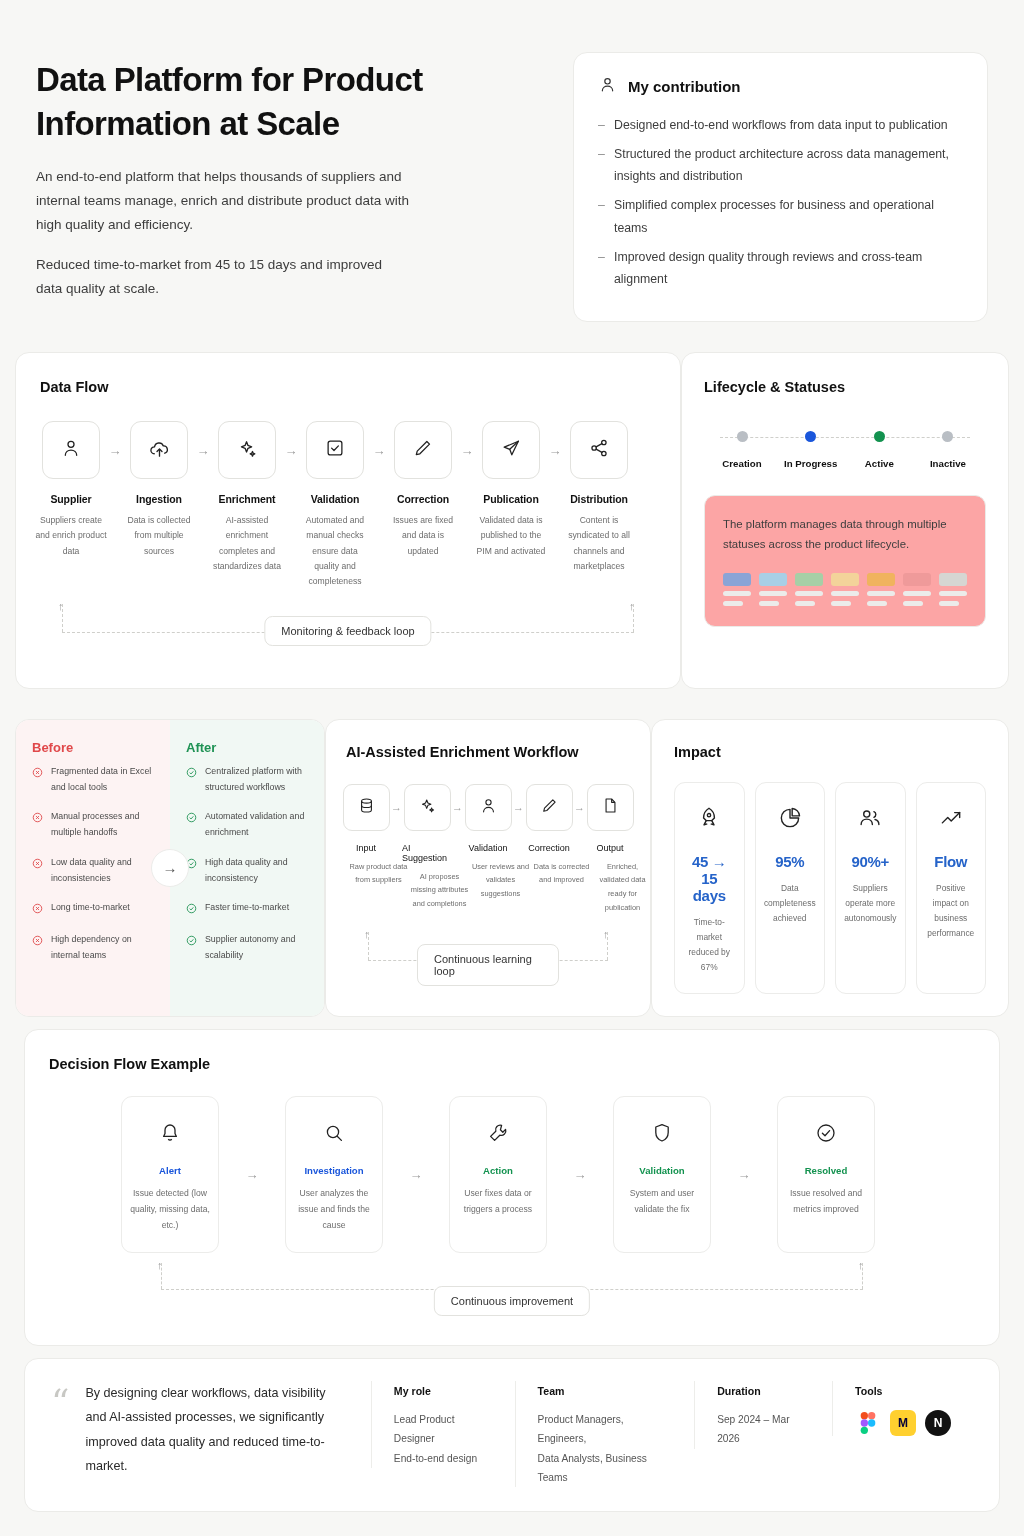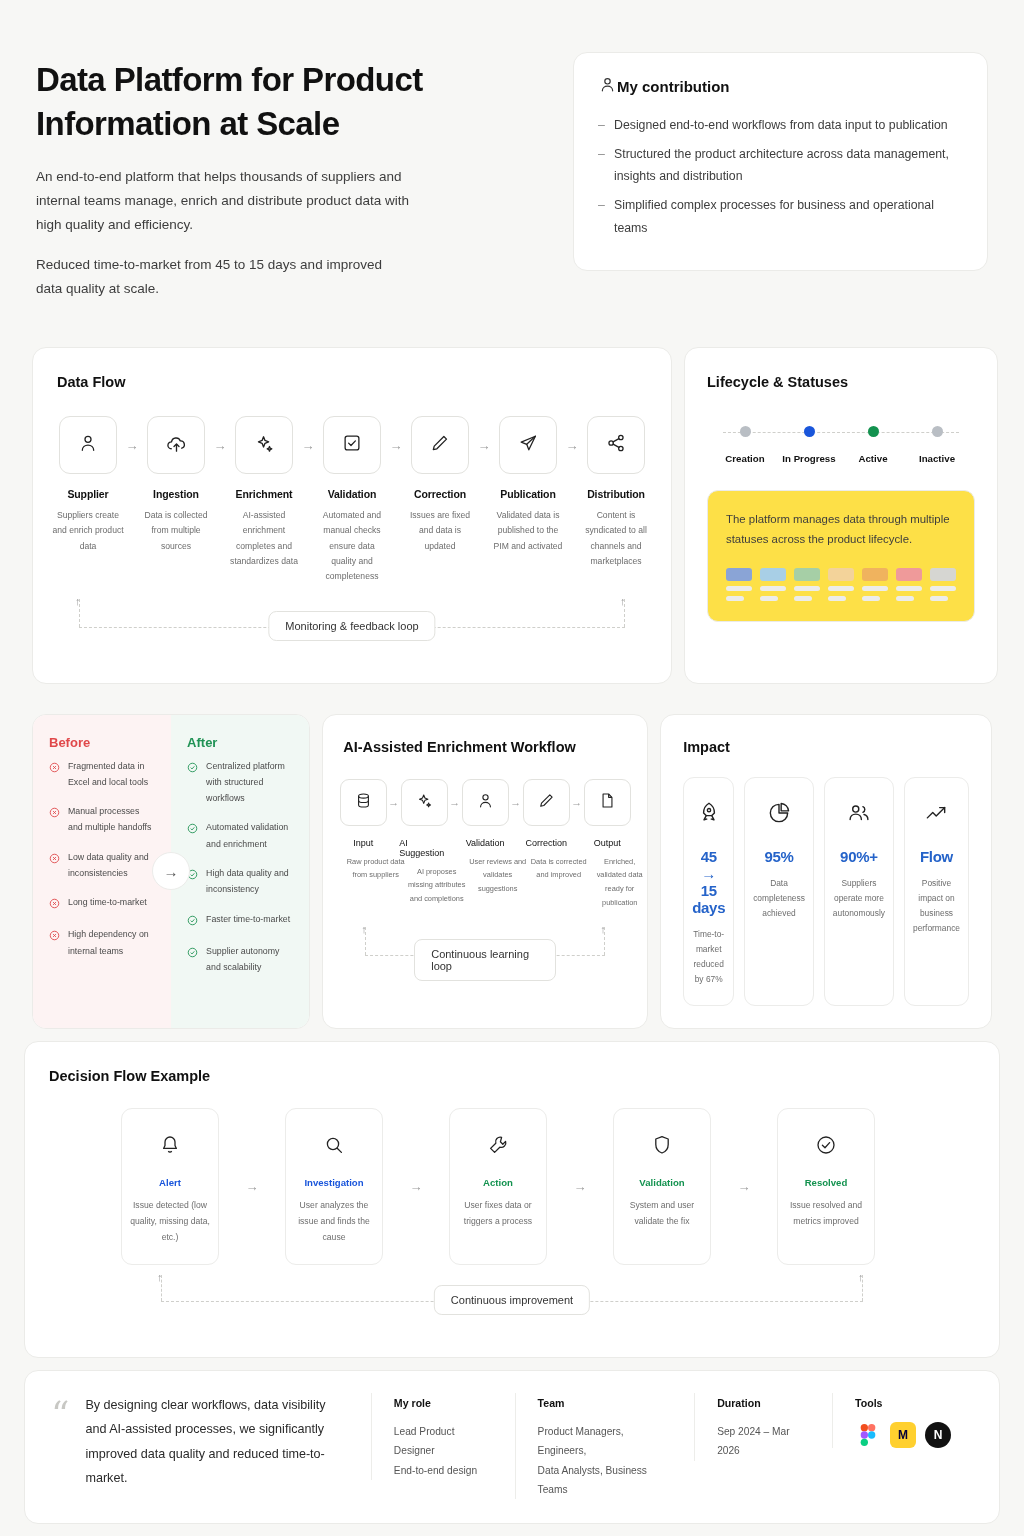--- a/index.html
+++ b/index.html
@@ -34,40 +34,40 @@
   .card {
     background: #fff;
     border: 1px solid #ebebe8;
     border-radius: 14px;
   }
   .contrib {
     width: 420px;
     padding: 22px 24px 24px 24px;
     align-self: flex-start;
   }
-  .contrib-head { display: flex; align-items: center; margin-bottom: 16px; }
+  .contrib-head { display: flex; align-items: center; gap: 11px; margin-bottom: 16px; }
   .contrib-head h2 { font-size: 15px; font-weight: 600; color: #111; }
   .contrib ul { list-style: none; }
   .contrib li {
     position: relative;
     padding-left: 16px;
     font-size: 12.3px;
     line-height: 1.85;
     color: #3d3d3d;
     margin-bottom: 6px;
   }
   .contrib li::before {
     content: "–";
     position: absolute;
     left: 0;
     color: #8a8a8a;
   }
 
   
-  .row { display: flex; gap: 12px; padding: 0 32px; margin-top: 30px; }
+  .row { display: flex; padding: 0 15px; margin-top: 30px; }
   .panel { background: #fff; border: 1px solid #ebebe8; border-radius: 14px; }
   .panel-title { font-size: 14.5px; font-weight: 600; color: #111; }
 
   .dataflow { flex: 1 1 auto; width: 640px; padding: 26px 24px 28px 24px; position: relative; }
   .flow-row { display: flex; align-items: flex-start; margin-top: 26px; }
   .flow-node { width: 62px; display: flex; flex-direction: column; align-items: center; }
   .node-box {
     width: 58px; height: 58px;
     border: 1px solid #e2e2de;
     border-radius: 11px;
@@ -104,21 +104,21 @@
 
   .lifecycle { width: 328px; padding: 26px 22px 24px 22px; }
   .status-track { position: relative; margin: 34px 6px 0 6px; height: 40px; }
   .track-line { position: absolute; top: 8px; left: 10px; right: 10px; border-top: 1px dashed #cfcfcb; }
   .status-dots { position: relative; display: flex; justify-content: space-between; }
   .status-item { width: 64px; text-align: center; }
   .dot { width: 11px; height: 11px; border-radius: 50%; margin: 2px auto 0 auto; }
   .status-name { font-size: 9.7px; font-weight: 700; color: #111; margin-top: 16px; }
   .lc-box {
     margin-top: 26px; border: 1px solid #ebebe8; border-radius: 11px;
-    padding: 18px 18px 20px 18px; background: #fde047;
+    padding: 18px 18px 20px 18px; background: #fca5a5;
   }
   .lc-text { font-size: 11.4px; line-height: 1.78; color: #3d3d3d; }
   .chip-row { display: flex; gap: 8px; margin-top: 18px; }
   .chip-col { flex: 1; }
   .chip { height: 13px; border-radius: 3px; }
   .chip-line { height: 5px; border-radius: 3px; background: #ececea; margin-top: 5px; }
   .chip-line.short { width: 70%; }
 
   
   .ba-panel { width: 310px; padding: 0; overflow: hidden; display: flex; position: relative; }
@@ -168,21 +168,21 @@
   }
   .dec-ico { height: 32px; display: flex; align-items: center; justify-content: center; }
   .dec-title { font-size: 9.6px; font-weight: 700; margin-top: 16px; }
   .dec-desc { font-size: 8.6px; line-height: 1.85; color: #6d6d6d; margin-top: 10px; }
   .dec-arrow { width: 66px; display: flex; align-items: center; justify-content: center; color: #9a9a9a; font-size: 13px; }
 
   .dec-loop { position: relative; height: 54px; margin: 10px 72px 0 72px; }
   .dec-loop .loop-line { left: 40px; right: 40px; top: 26px; }
   .dec-loop .loop-side-l { left: 40px; height: 26px; }
   .dec-loop .loop-side-r { right: 40px; height: 26px; }
-  .dec-loop .loop-pill { top: 10px; }
+  .dec-loop .loop-pill { top: 23px; }
 
   
   .footer { margin: 12px 24px 0 24px; padding: 22px 26px 24px 26px; display: flex; align-items: flex-start; }
   .quote-mark { font-size: 36px; color: #c8c8c4; line-height: 0.9; font-family: "DejaVu Serif", serif; margin-right: 16px; margin-top: 6px; }
   .quote-text { font-size: 12.6px; line-height: 1.95; color: #2a2a2a; width: 300px; padding-right: 22px; }
   .meta-col { padding: 4px 22px 0 22px; border-left: 1px solid #ededea; }
   .meta-h { font-size: 10.6px; font-weight: 700; color: #111; margin-bottom: 13px; }
   .meta-l { font-size: 10.2px; line-height: 1.9; color: #555; }
   .tools { display: flex; gap: 9px; margin-top: 4px; }
   .tool-ico { width: 26px; height: 26px; border-radius: 6px; display: flex; align-items: center; justify-content: center; font-size: 12px; font-weight: 700; }
@@ -206,20 +206,21 @@
               <circle cx="12" cy="8" r="3.4"></circle>
               <path d="M5.5 20c0-3.6 2.9-6 6.5-6s6.5 2.4 6.5 6"></path>
             </svg>
         </span>
         <h2>My contribution</h2>
       </div>
       <ul>
         <li>Designed end-to-end workflows from data input to publication</li>
         <li>Structured the product architecture across data management, insights and distribution</li>
         <li>Simplified complex processes for business and operational teams</li>
+        <li>Improved design quality through reviews and cross-team alignment</li>
       </ul>
     </div>
   </div>
 
   <div class="row">
 
     <div class="panel dataflow">
       <div class="panel-title">Data Flow</div>
 
       <div class="flow-row">

